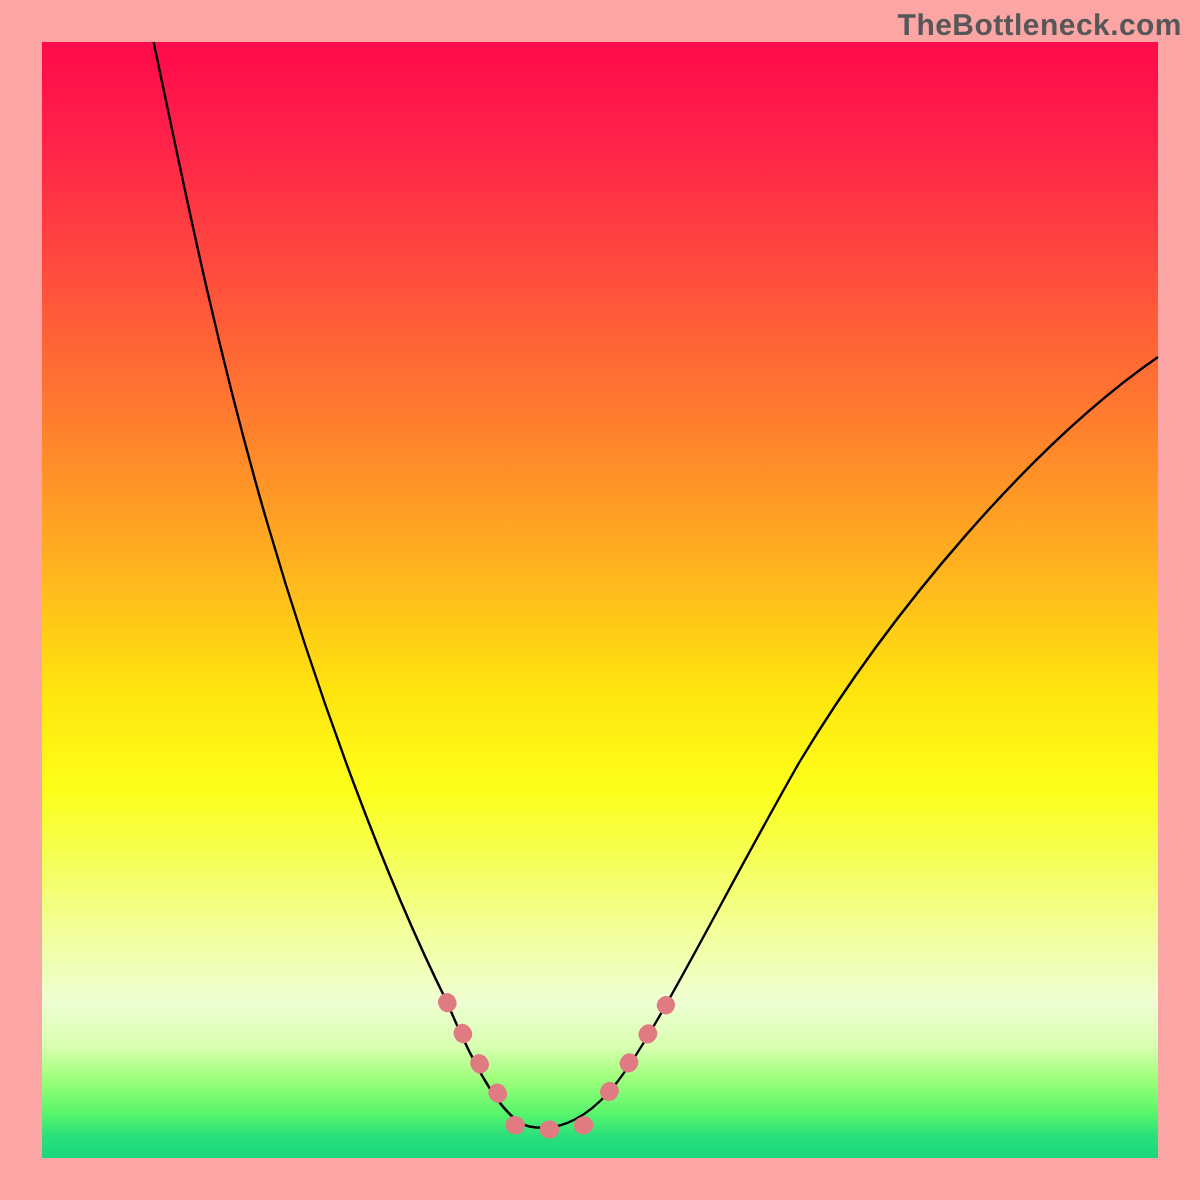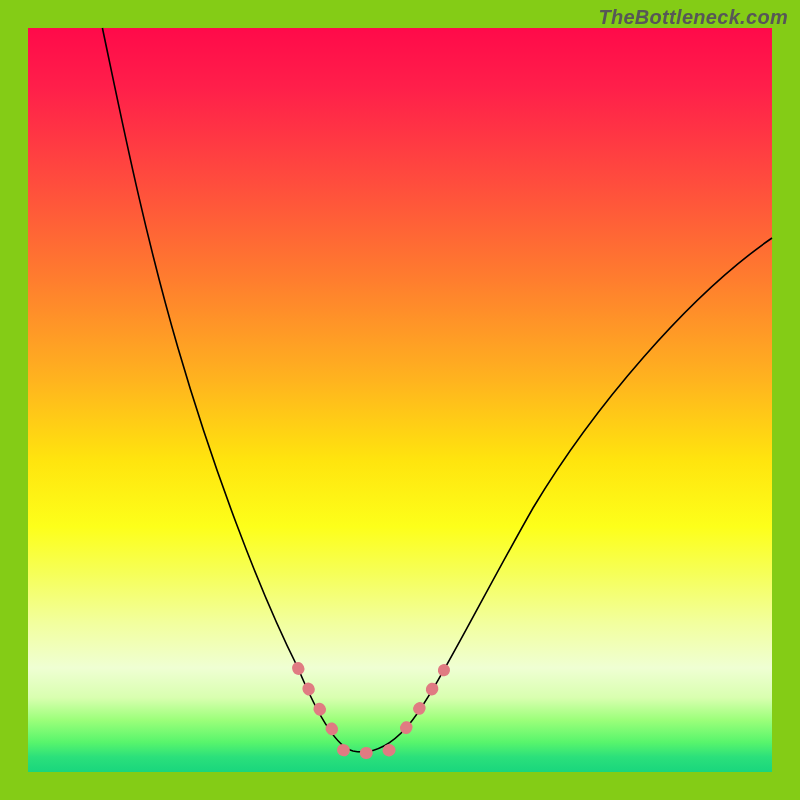--- a/index.html
+++ b/index.html
@@ -7,22 +7,21 @@
     padding: 0;
     width: 800px;
     height: 800px;
     background: #000000;
     overflow: hidden;
   }
   .outer {
     position: relative;
     width: 800px;
     height: 800px;
-    background: #84cc16;
-    font-style: italic;
+    background: #fca5a5;
   }
   .watermark {
     position: absolute;
     top: 6px;
     right: 12px;
     font-family: Arial, Helvetica, sans-serif;
     font-size: 20px;
     font-weight: 600;
     color: #575757;
     letter-spacing: 0.3px;

